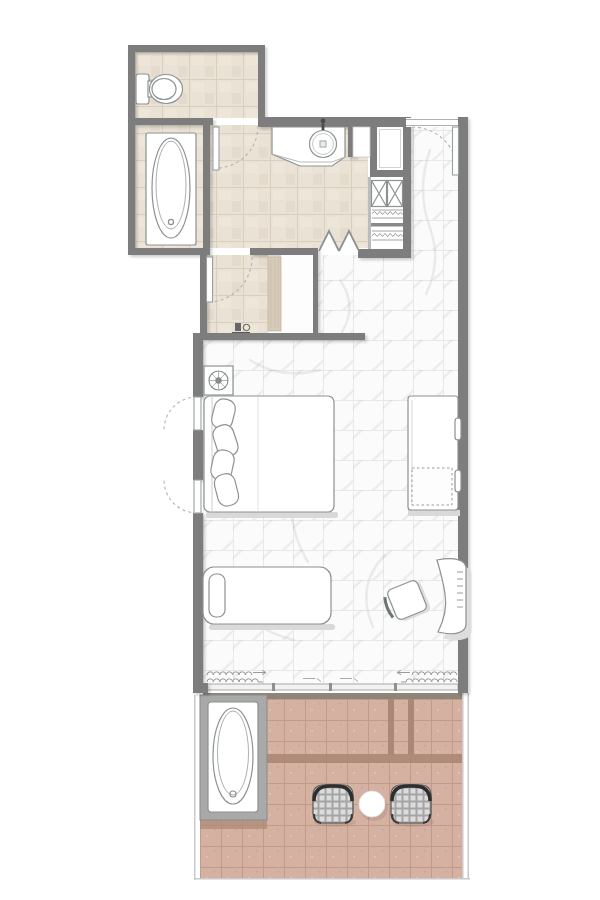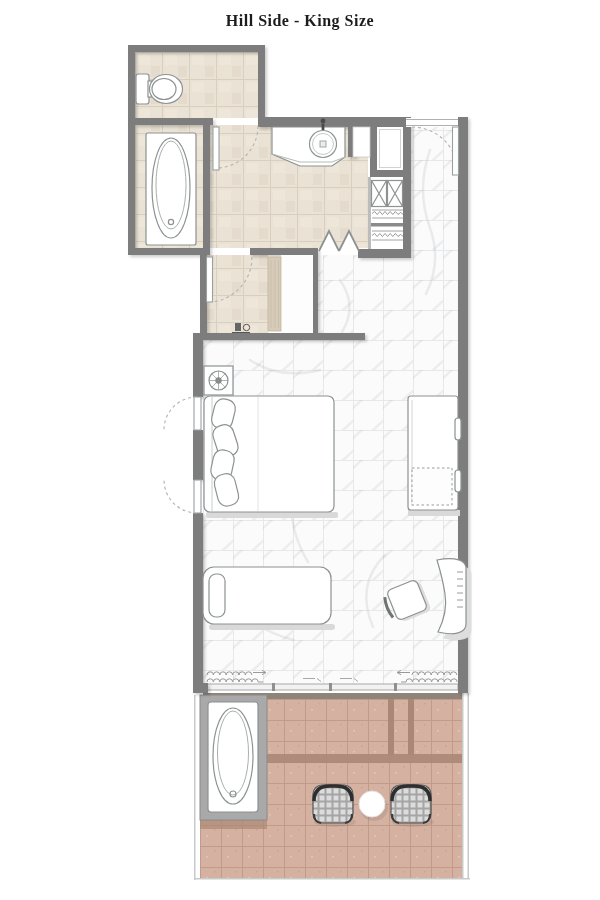--- a/index.html
+++ b/index.html
@@ -12,21 +12,20 @@
   .fx{stroke:var(--fixtureLine,#8d9292);fill:#fff;stroke-width:1.2;}
   .fxn{stroke:var(--fixtureLine,#8d9292);fill:none;stroke-width:1.2;}
   .arc{stroke:var(--doorArc,#b3b3b3);fill:none;stroke-width:1.1;stroke-dasharray:3 3;}
   .leaf{fill:#fff;stroke:#9aa0a0;stroke-width:1.1;}
   .shadow{fill:var(--shadow,#d9d9d9);}
 </style>
 </head>
 <body>
 
 <div class="page">
-  <div class="plan-title">Hill Side - King Size</div>
 
   <svg width="600" height="900" viewBox="0 0 600 900">
     <defs>
       <pattern id="patBeige" width="27" height="27" patternUnits="userSpaceOnUse" x="135" y="52">
         <rect width="27" height="27" fill="var(--bathroomFloor,#e9e2d5)"></rect>
         <rect width="27" height="1" fill="var(--bathroomGrid,#d9cfbf)"></rect>
         <rect width="1" height="27" fill="var(--bathroomGrid,#d9cfbf)"></rect>
         <rect x="3" y="3" width="12" height="10" fill="#efe8da" opacity="0.9"></rect>
         <rect x="16" y="14" width="9" height="11" fill="#e2dac9" opacity="0.8"></rect>
       </pattern>

